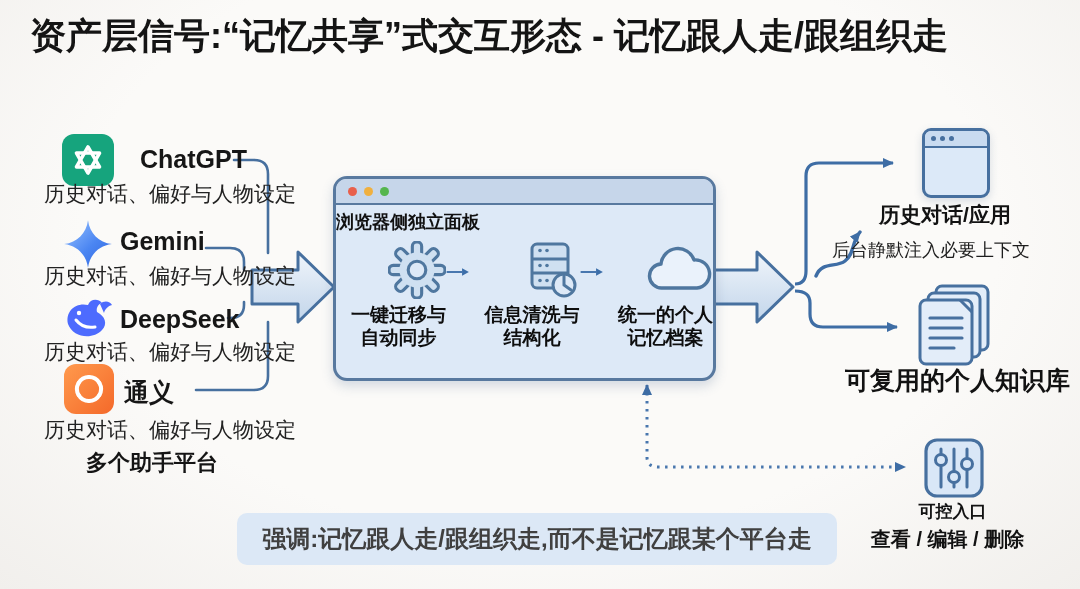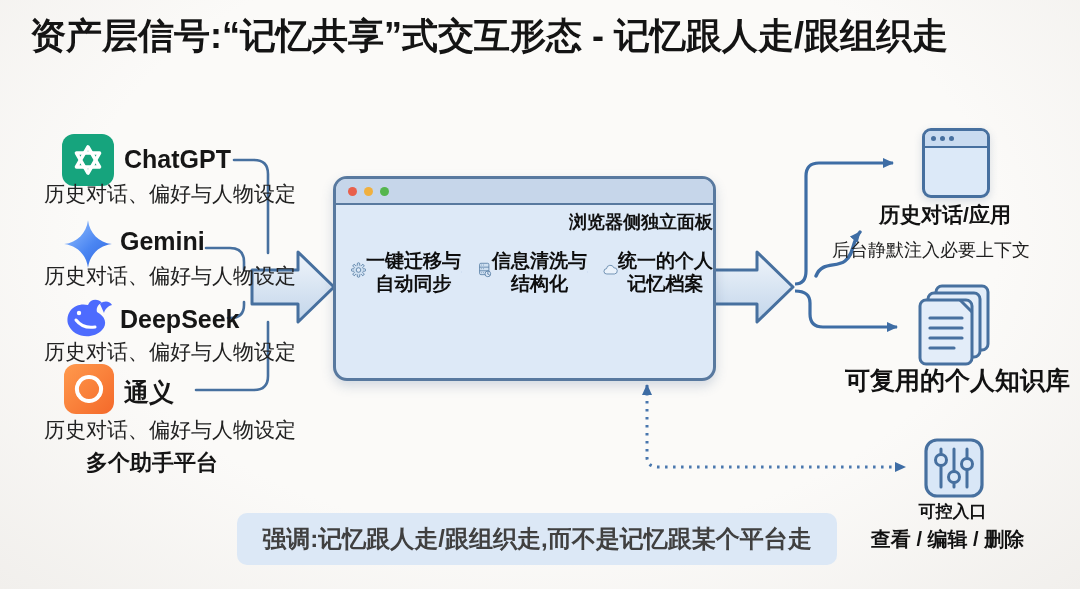--- a/index.html
+++ b/index.html
@@ -9,23 +9,23 @@
   
   .asst-icon{position:absolute;}
   .asst-name{position:absolute;font-weight:800;color:#161616;white-space:nowrap;}
   .asst-sub{position:absolute;font-size:21px;font-weight:500;color:#222;white-space:nowrap;}
   .footer-label{position:absolute;left:86px;top:448px;font-size:22px;font-weight:800;color:#141414;}
   .brand-sq{border-radius:12px;display:flex;align-items:center;justify-content:center;}
   
   .panel{position:absolute;left:333px;top:176px;width:377px;height:199px;background:#dde9f7;border:3px solid #58799f;border-radius:14px;box-shadow:0 5px 12px rgba(70,100,140,.22);}
   .panel-bar{height:24px;background:#c6d6ea;border-bottom:2px solid #58799f;border-radius:10px 10px 0 0;display:flex;align-items:center;padding-left:12px;gap:7px;}
   .dot{width:9px;height:9px;border-radius:50%;}
-  .panel-title{text-align:right;font-size:18px;font-weight:800;color:#111;margin-top:5px;}
+  .panel-title{text-align:left;font-size:18px;font-weight:800;color:#111;margin-top:5px;}
   .steps{display:flex;justify-content:center;align-items:flex-start;margin-top:7px;}
-  .step{width:110px;display:flex;flex-direction:row;align-items:center;padding-left:15px;}
+  .step{width:110px;display:flex;flex-direction:column;align-items:flex-end;padding-left:15px;}
   .step-label{font-size:19px;font-weight:800;color:#0e0e0e;text-align:center;line-height:1.22;margin-top:4px;white-space:nowrap;}
   .step-arrow{margin-top:24px;}
   
   .mini-browser{position:absolute;left:922px;top:128px;width:62px;height:64px;background:#dce9f8;border:3px solid #47709f;border-radius:9px;box-shadow:0 3px 8px rgba(70,100,140,.2);}
   .mini-browser .bar{height:15px;background:#c9dbf0;border-bottom:2px solid #47709f;border-radius:6px 6px 0 0;display:flex;align-items:center;padding-left:6px;gap:4px;}
   .mini-browser .bar i{width:5px;height:5px;border-radius:50%;background:#47709f;}
   .out-label{position:absolute;font-weight:800;color:#121212;text-align:center;white-space:nowrap;}
   .note-label{position:absolute;left:832px;top:238px;font-size:18px;font-weight:500;color:#1d1d1d;white-space:nowrap;}
   .emph{position:absolute;left:237px;top:513px;width:600px;height:52px;background:#dce8f6;border-radius:10px;display:flex;align-items:center;justify-content:center;font-size:24px;font-weight:800;color:#404040;white-space:nowrap;}
   svg.overlay{position:absolute;left:0;top:0;pointer-events:none;}
@@ -72,21 +72,21 @@
   </svg>
 
   <div class="asst-icon brand-sq" style="left:62px;top:134px;width:52px;height:52px;background:#16a47d;">
     <svg width="40" height="40" viewBox="0 0 52 52">
         <g stroke="#fff" stroke-width="4.6" stroke-linejoin="round" fill="none">
           <path d="M26 9 L41 35 L11 35 Z"></path>
           <path d="M26 43 L11 17 L41 17 Z"></path>
         </g>
       </svg>
   </div>
-  <div class="asst-name" style="left:124px;top:145px;font-size:25px;">ChatGPT</div>
+  <div class="asst-name" style="left:140px;top:145px;font-size:25px;">ChatGPT</div>
   <div class="asst-sub" style="left:44px;top:180px;">历史对话、偏好与人物设定</div>
 
   <div class="asst-icon" style="left:62px;top:218px;width:52px;height:52px;">
     <svg width="52" height="52" viewBox="0 0 48 48">
         <defs>
           <linearGradient id="gg" x1="0" y1="0" x2="1" y2="1">
             <stop offset="0" stop-color="#9cc5ff"></stop>
             <stop offset=".55" stop-color="#4b86f2"></stop>
             <stop offset="1" stop-color="#2e63dd"></stop>
           </linearGradient>

